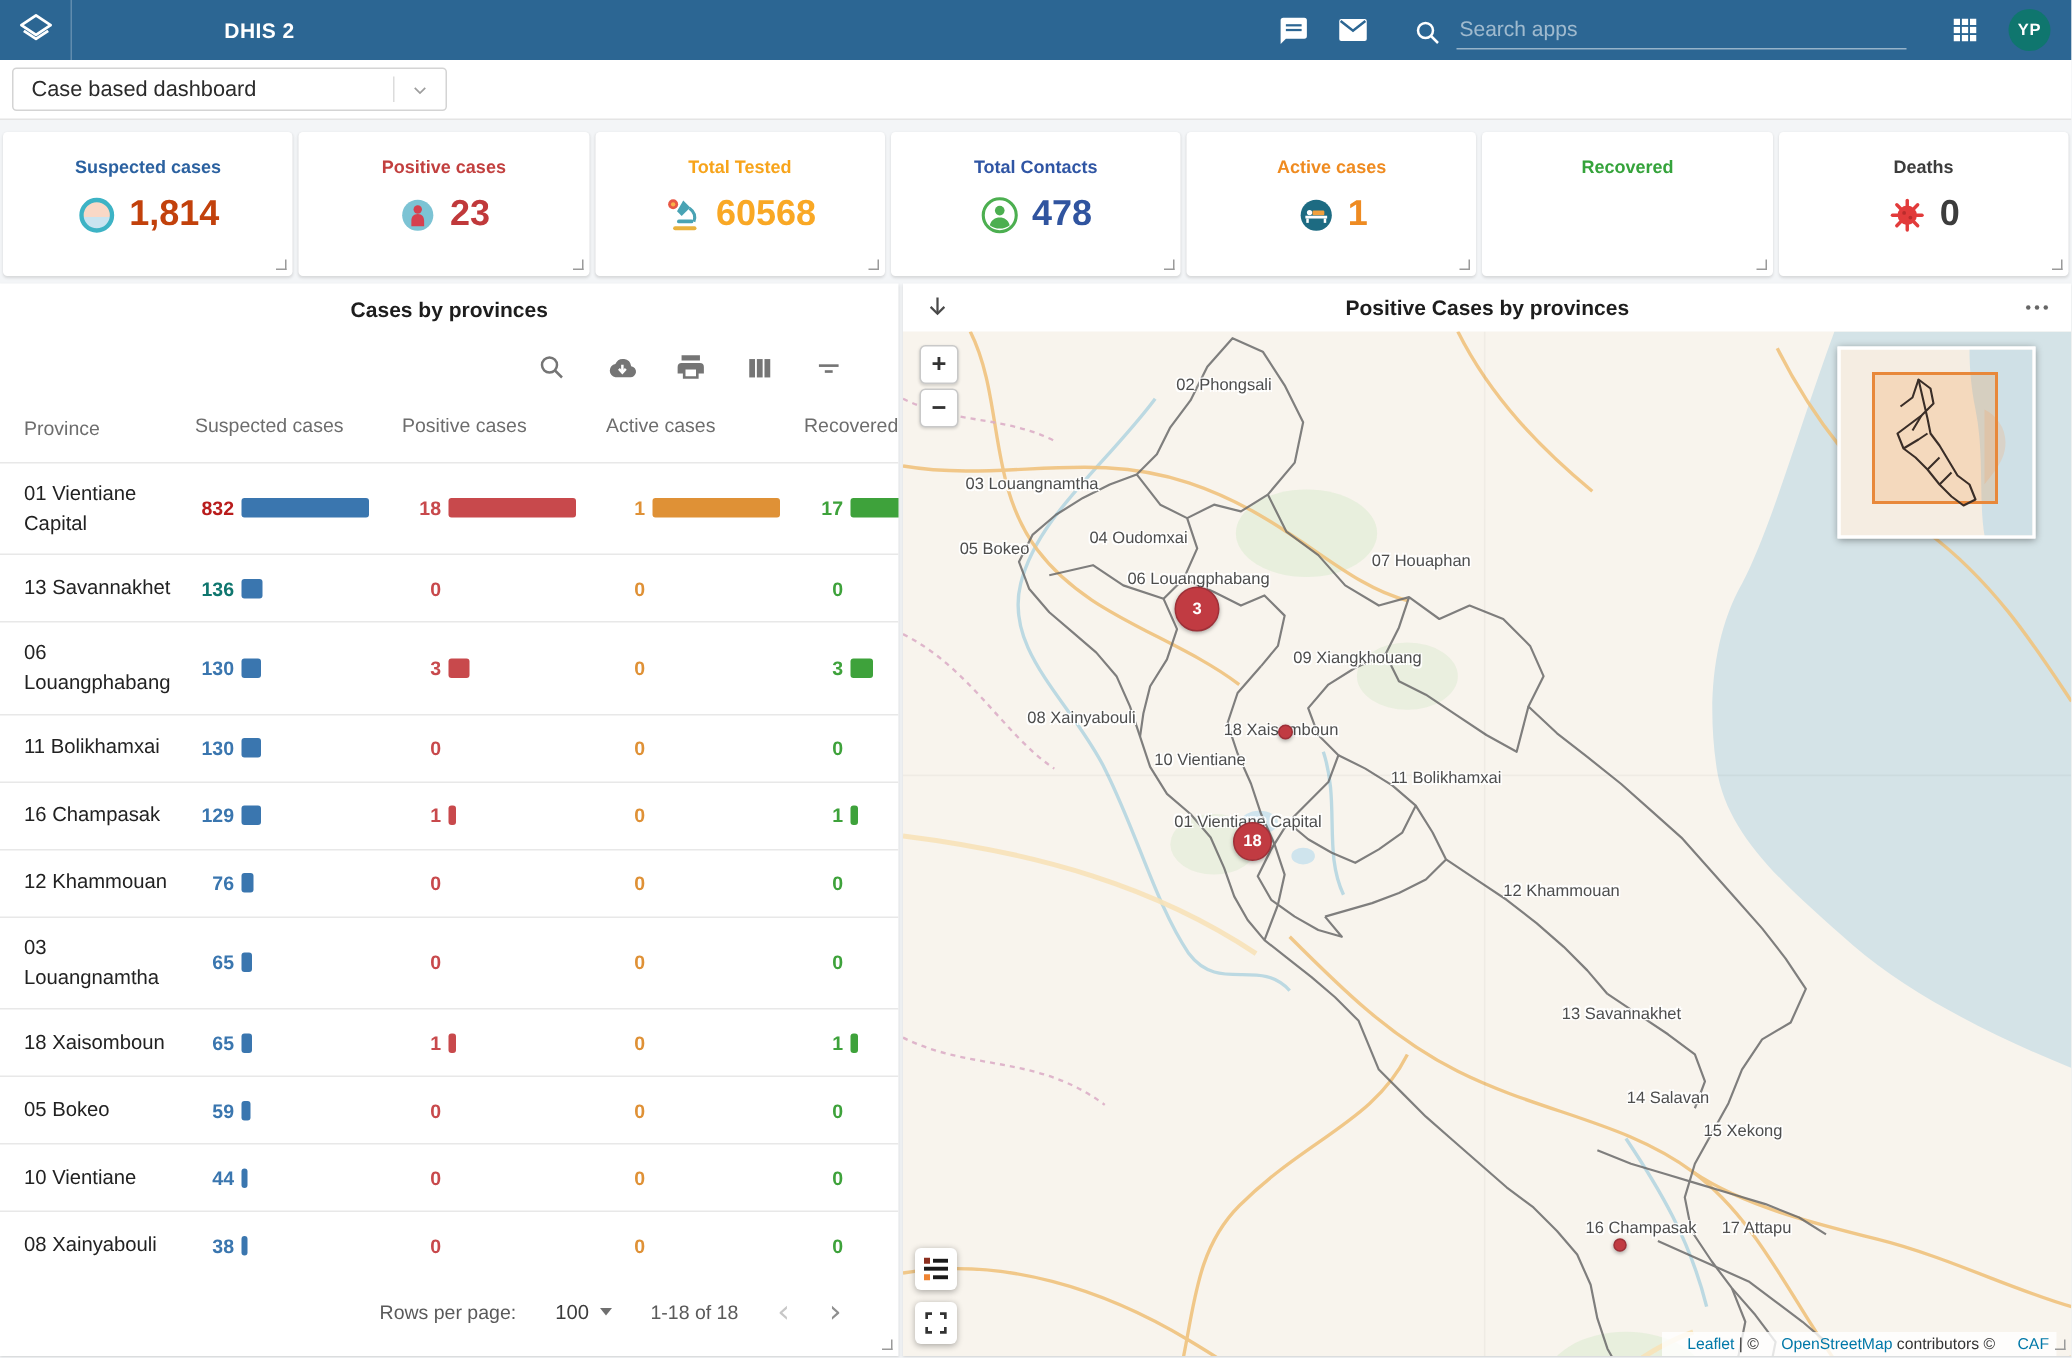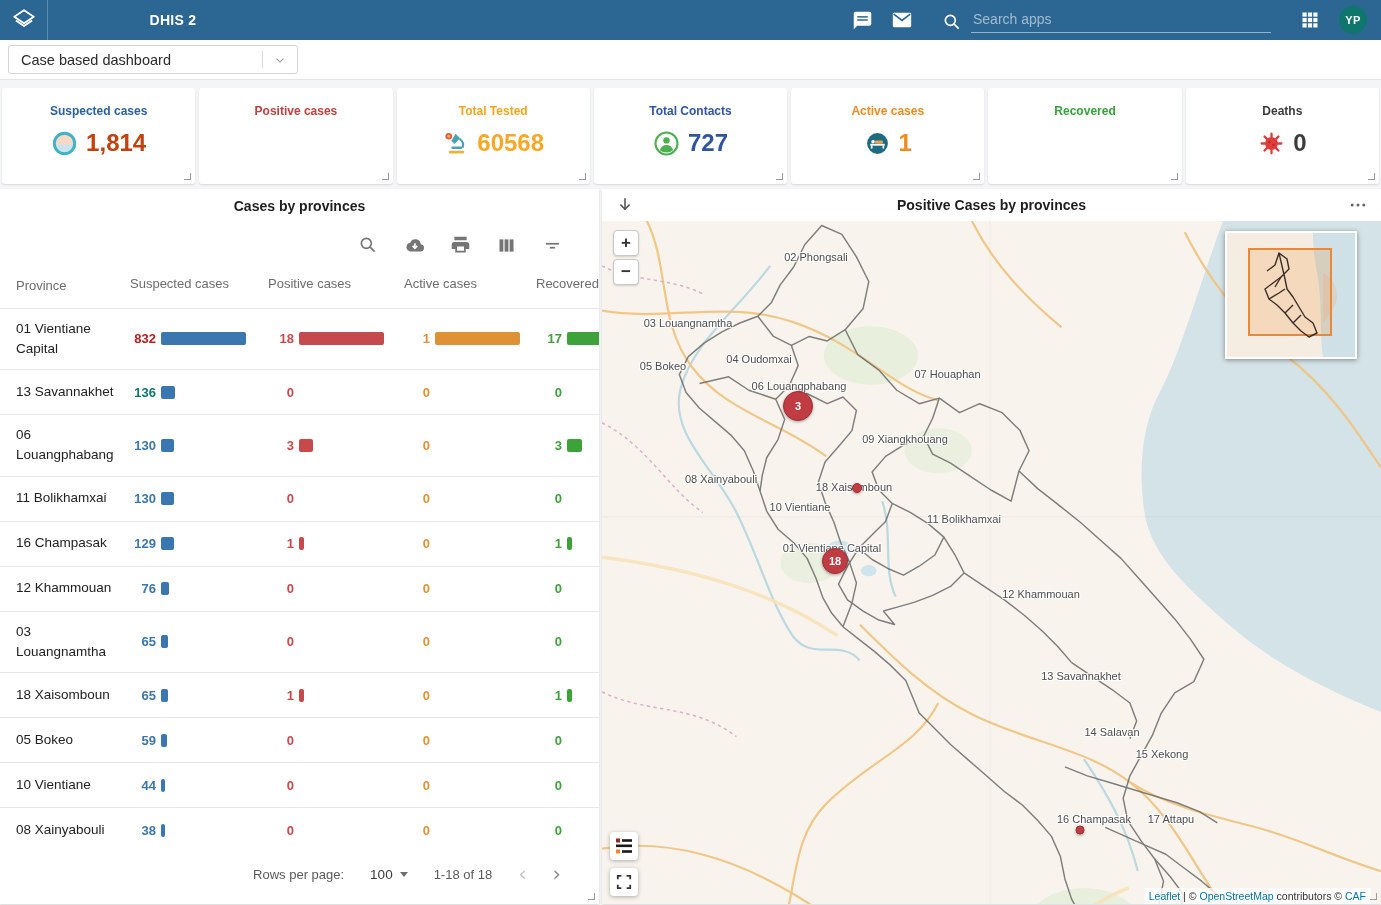--- a/index.html
+++ b/index.html
@@ -87,21 +87,21 @@
     font-size:17px; font-weight:bold; color:#333; display:flex; align-items:center; justify-content:center;
     cursor:pointer; box-shadow:0 1px 2px rgba(0,0,0,.15); }
   .minimap { position:absolute; top:10px; right:24px; width:132px; height:128px; background:#fff;
     border:2px solid #fff; box-shadow:0 1px 5px rgba(0,0,0,.4); cursor:pointer; }
   .map-btn { position:absolute; left:8px; width:28px; height:28px; background:#fff; border-radius:4px;
     box-shadow:0 1px 4px rgba(0,0,0,.3); display:flex; align-items:center; justify-content:center; cursor:pointer; }
   .legend-btn { bottom:44px; }
   .fullscreen-btn { bottom:8px; }
   .attribution { position:absolute; right:10px; bottom:0; background:rgba(255,255,255,.8);
     font-size:10.5px; color:#333; padding:2px 5px; white-space:nowrap; }
-  .attribution a { color:#0078A8; text-decoration:none; cursor:pointer; }
+  .attribution a { color:#0078A8; text-decoration:none; cursor:pointer;margin-left:12px; }
 </style>
 </head>
 <body>
 
 <header class="topbar">
   <div class="logo-box">
     <svg width="26" height="26" viewBox="0 0 24 24">
       <path d="M12 3 L21 9 L12 15 L3 9 Z" fill="none" stroke="#fff" stroke-width="1.7" stroke-linejoin="round"></path>
       <path d="M4.5 12.5 L12 17.5 L19.5 12.5" fill="none" stroke="#fff" stroke-width="1.7" stroke-linejoin="round"></path>
     </svg>
@@ -170,20 +170,28 @@
         <path d="M3.4 14.2 h19.2 a9.6 9.6 0 0 1 -19.2 0 z" fill="#c9e4f0"></path>
         <circle cx="13" cy="13" r="9.8" fill="none" stroke="#3db3c5" stroke-width="2.8"></circle>
       </svg>
       <span class="stat-value" style="color: #c2410c;">1,814</span>
     </div>
     <span class="resize-corner"></span>
   </div>
 
   <div class="stat-card">
     <div class="stat-title" style="color: rgb(194, 64, 63);">Positive cases</div>
+    <div class="stat-valrow">
+      <svg width="27" height="27" viewBox="0 0 26 26">
+        <circle cx="13" cy="13" r="10" fill="#7cc3d4"></circle>
+        <circle cx="13" cy="9.3" r="2.7" fill="#d6404f"></circle>
+        <path d="M13 12.2 c-2.9 0 -4.1 1.9 -4.1 4.4 V20 h8.2 v-3.4 c0 -2.5 -1.2 -4.4 -4.1 -4.4 z" fill="#d6404f"></path>
+      </svg>
+      <span class="stat-value" style="color: rgb(192, 57, 59);">23</span>
+    </div>
     <span class="resize-corner"></span>
   </div>
 
   <div class="stat-card">
     <div class="stat-title" style="color: rgb(247, 164, 27);">Total Tested</div>
     <div class="stat-valrow">
       <svg width="27" height="27" viewBox="0 0 26 26">
         <circle cx="6.5" cy="6" r="3.2" fill="#e85744"></circle>
         <circle cx="6.5" cy="6" r="1.4" fill="#f8b24a"></circle>
         <path d="M13 3.5 l4.5 4.5 -5.5 5.5 -3 -3 z" fill="#49a3b4"></path>
@@ -197,21 +205,21 @@
   </div>
 
   <div class="stat-card">
     <div class="stat-title" style="color: rgb(47, 85, 164);">Total Contacts</div>
     <div class="stat-valrow">
       <svg width="27" height="27" viewBox="0 0 26 26">
         <circle cx="13" cy="13" r="10.6" fill="#fff" stroke="#4caf50" stroke-width="2"></circle>
         <circle cx="13" cy="10" r="3.1" fill="#4caf50"></circle>
         <path d="M6.6 19.4 c0.9 -3.4 3.4 -5 6.4 -5 s5.5 1.6 6.4 5 a10.5 10.5 0 0 1 -12.8 0 z" fill="#4caf50"></path>
       </svg>
-      <span class="stat-value" style="color: rgb(48, 84, 159);">727</span>
+      <span class="stat-value" style="color: rgb(48, 84, 159);">478</span>
     </div>
     <span class="resize-corner"></span>
   </div>
 
   <div class="stat-card">
     <div class="stat-title" style="color: rgb(239, 139, 32);">Active cases</div>
     <div class="stat-valrow">
       <svg width="27" height="27" viewBox="0 0 26 26">
         <circle cx="13" cy="13" r="10" fill="#1d6b82"></circle>
         <circle cx="8.7" cy="11.3" r="1.7" fill="#fff"></circle>

